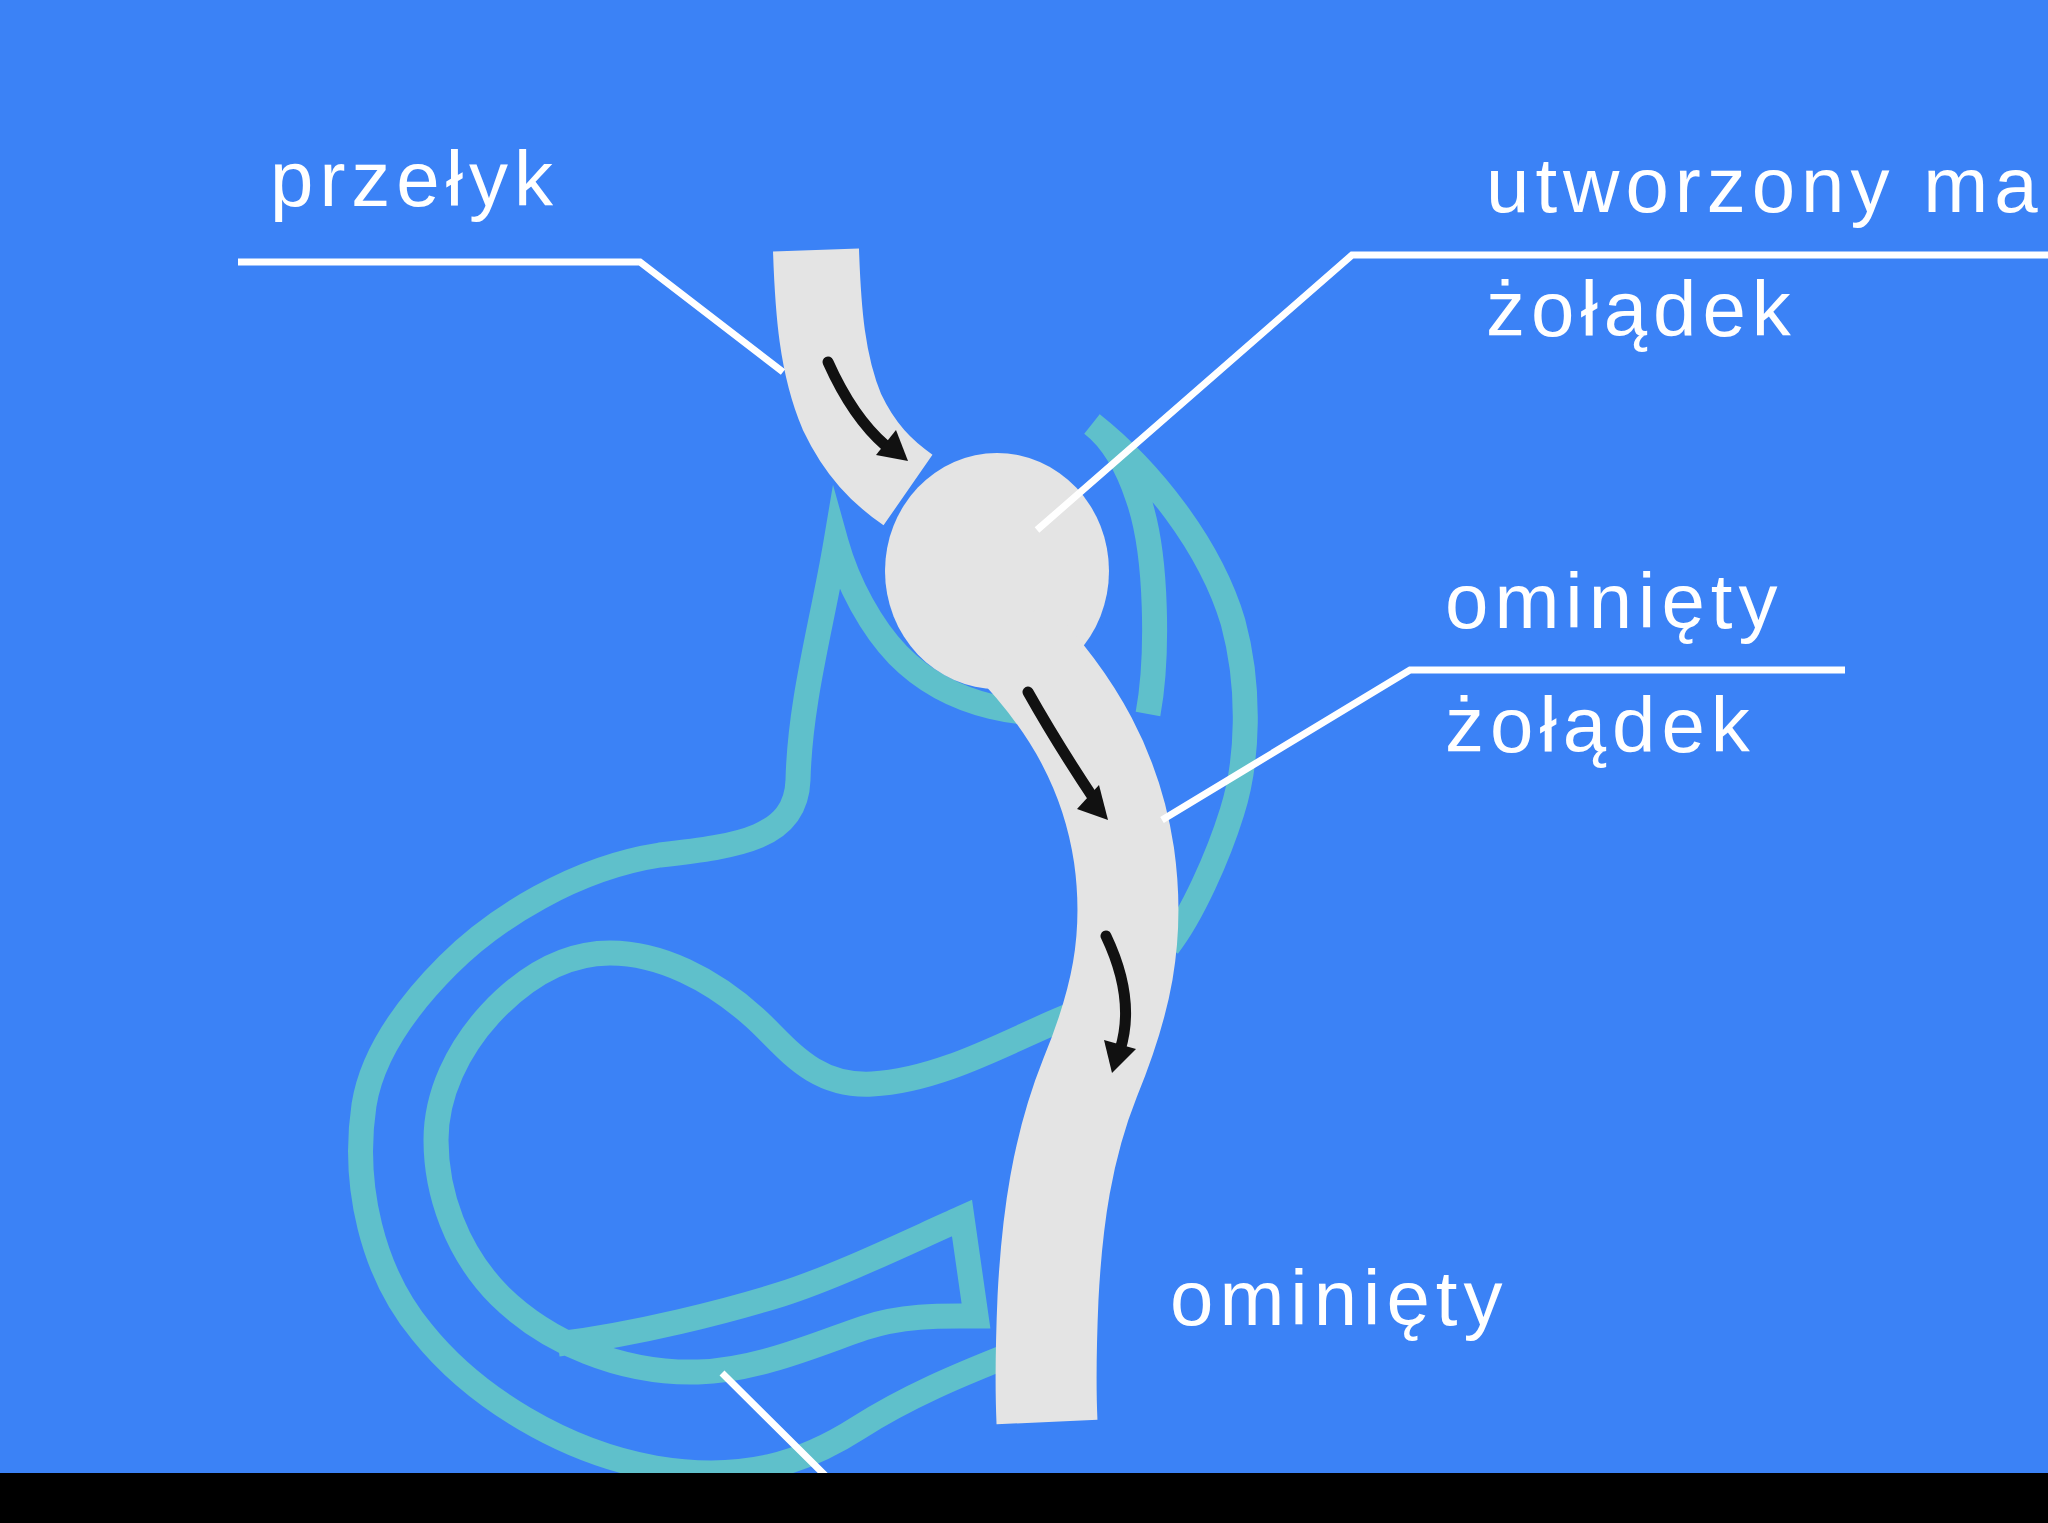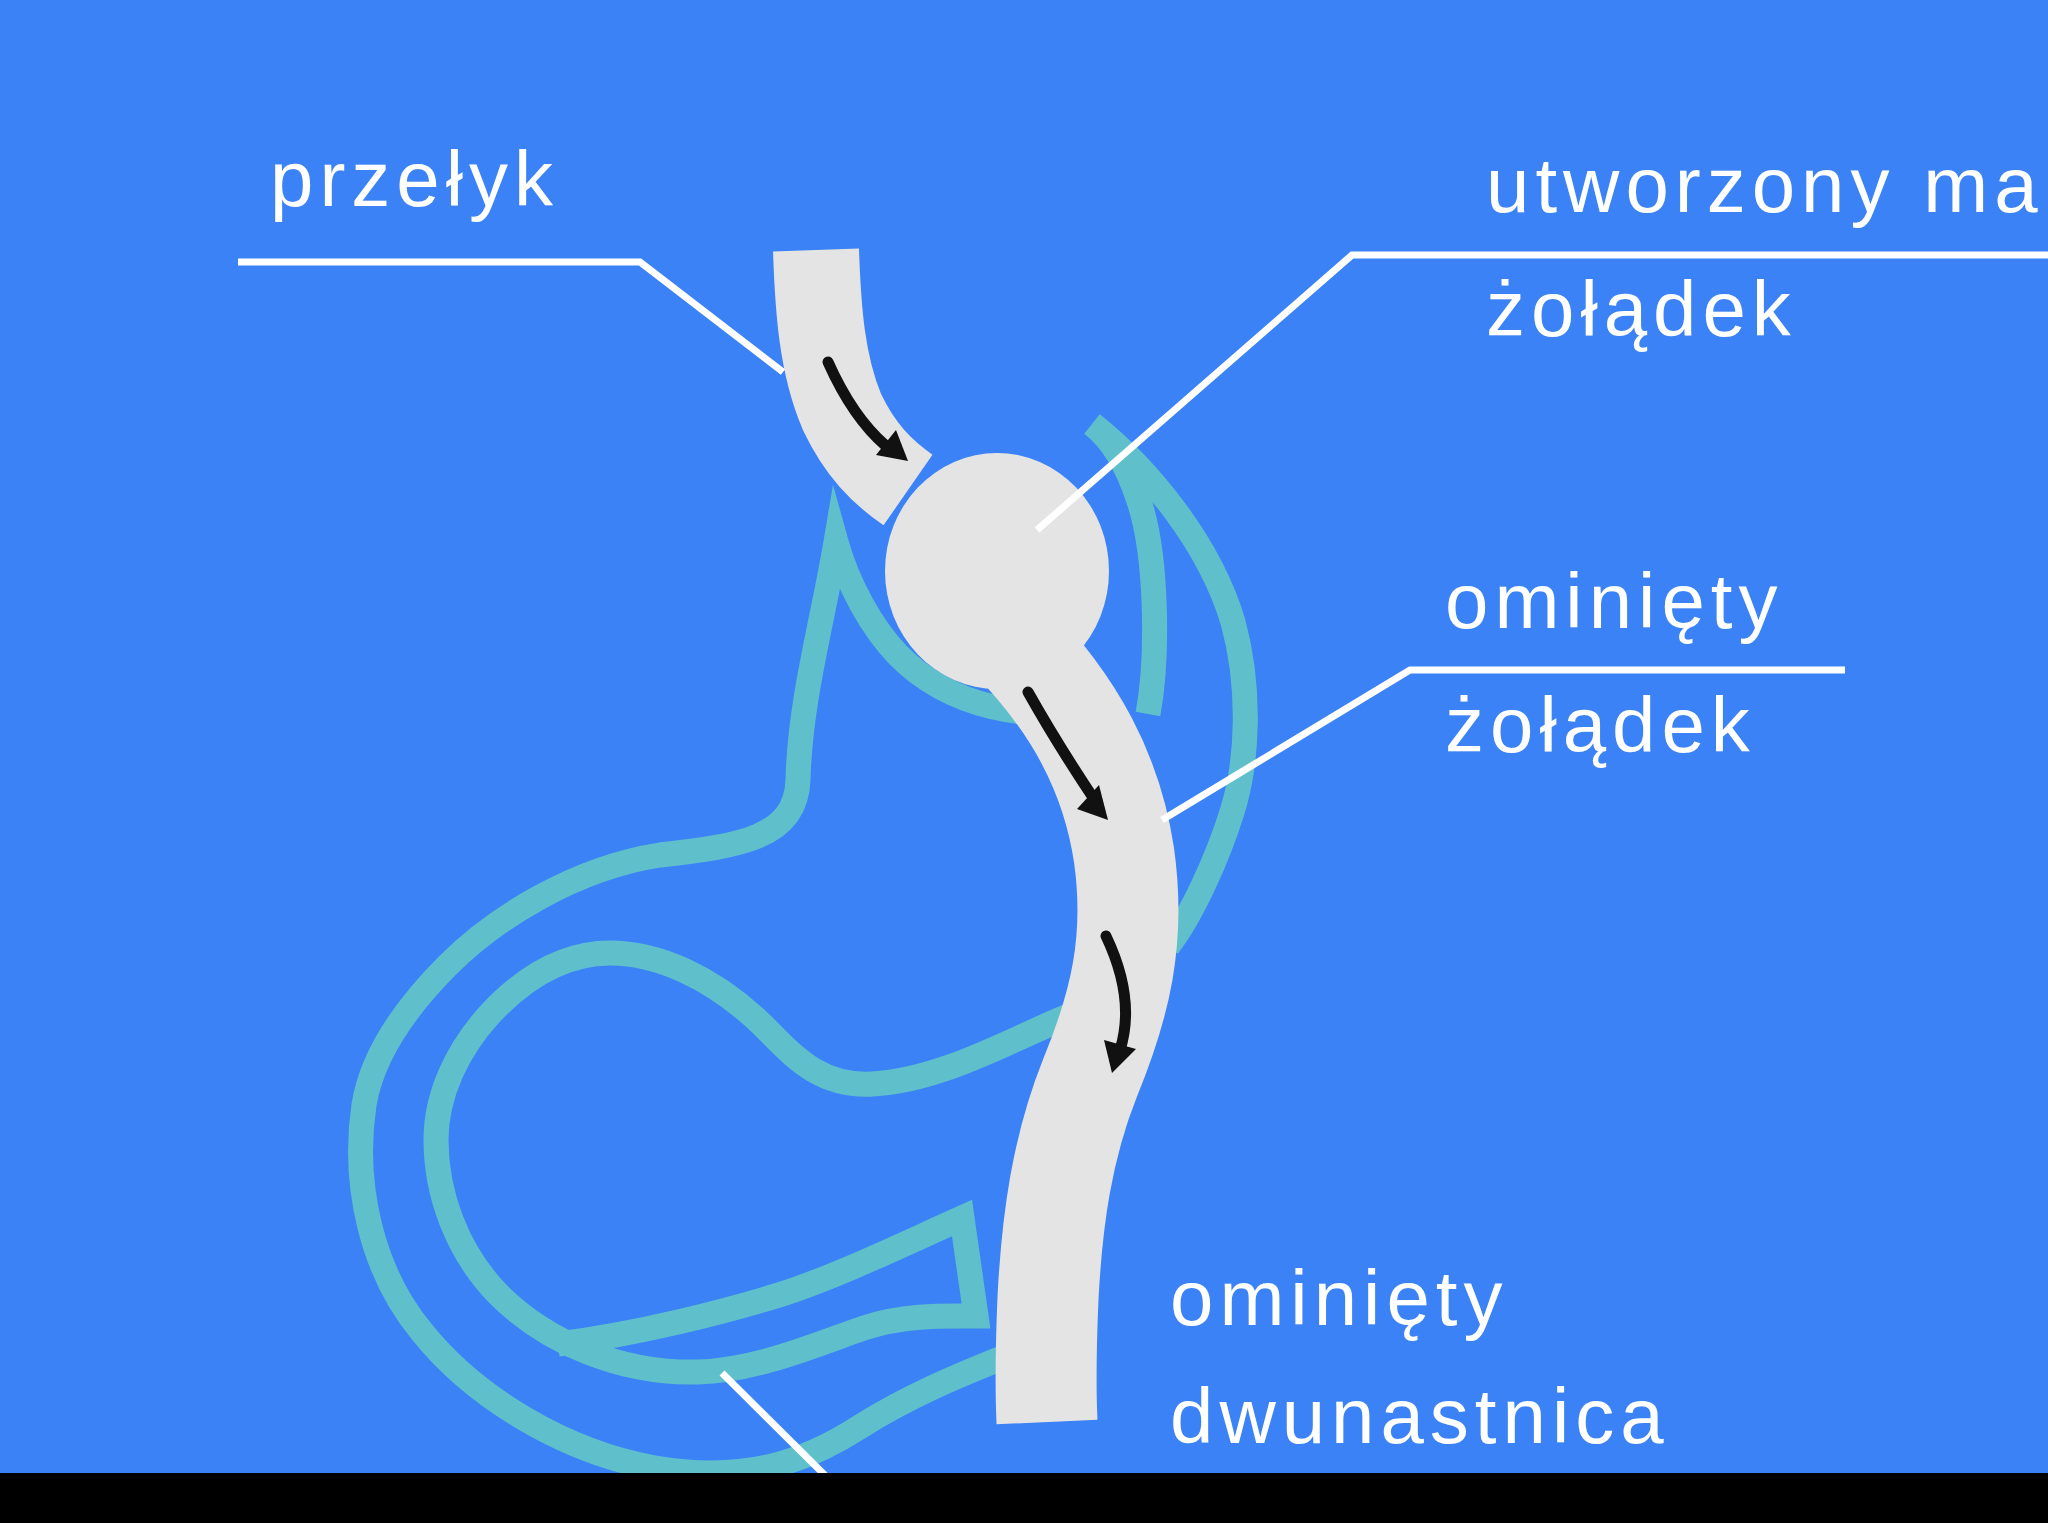--- a/index.html
+++ b/index.html
@@ -124,16 +124,15 @@
     <span class="ln">żołądek</span>
   </div>
 
   <div class="label label-bystomach">
     <span class="ln">ominięty</span>
     <span class="ln">żołądek</span>
   </div>
 
   <div class="label label-byduodenum">
     <span class="ln">ominięty</span>
-    <span class="ln">dwunastnica</span>
   </div>
 
 </div>
 
 </body></html>

